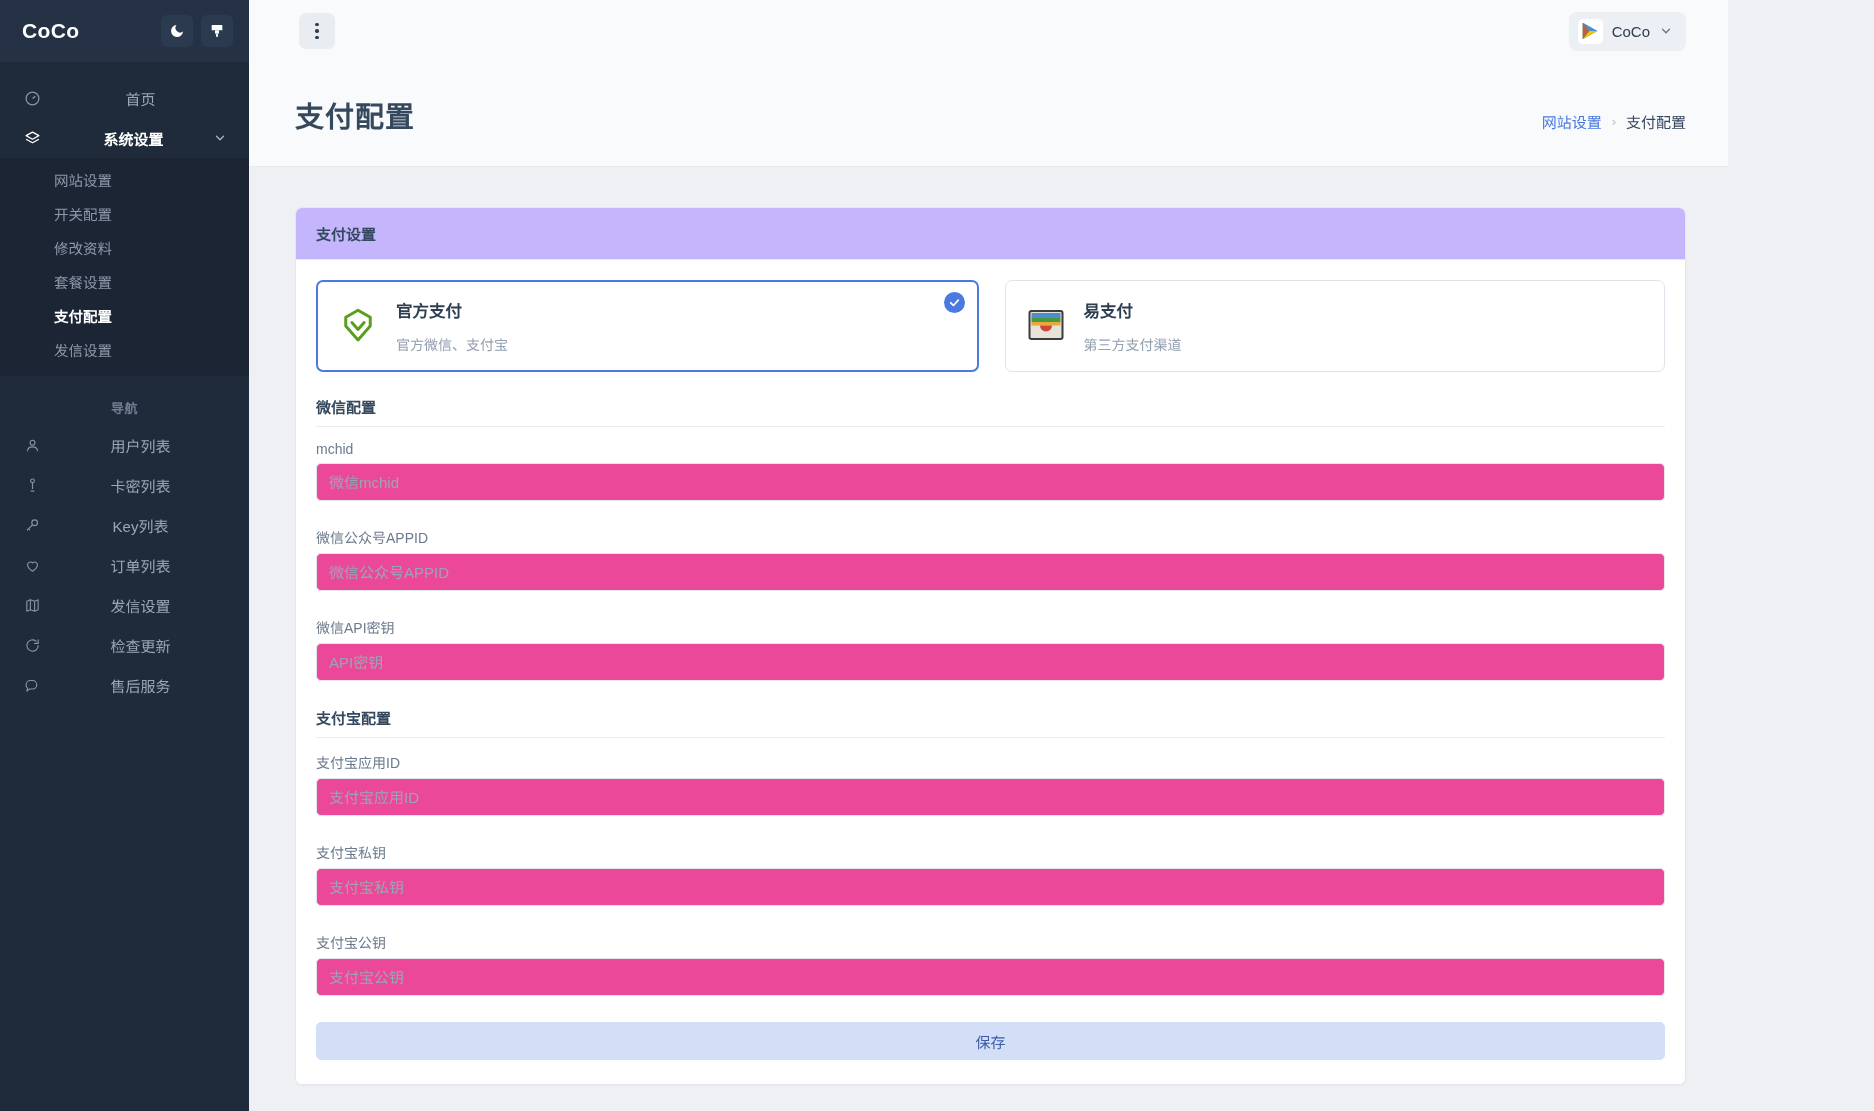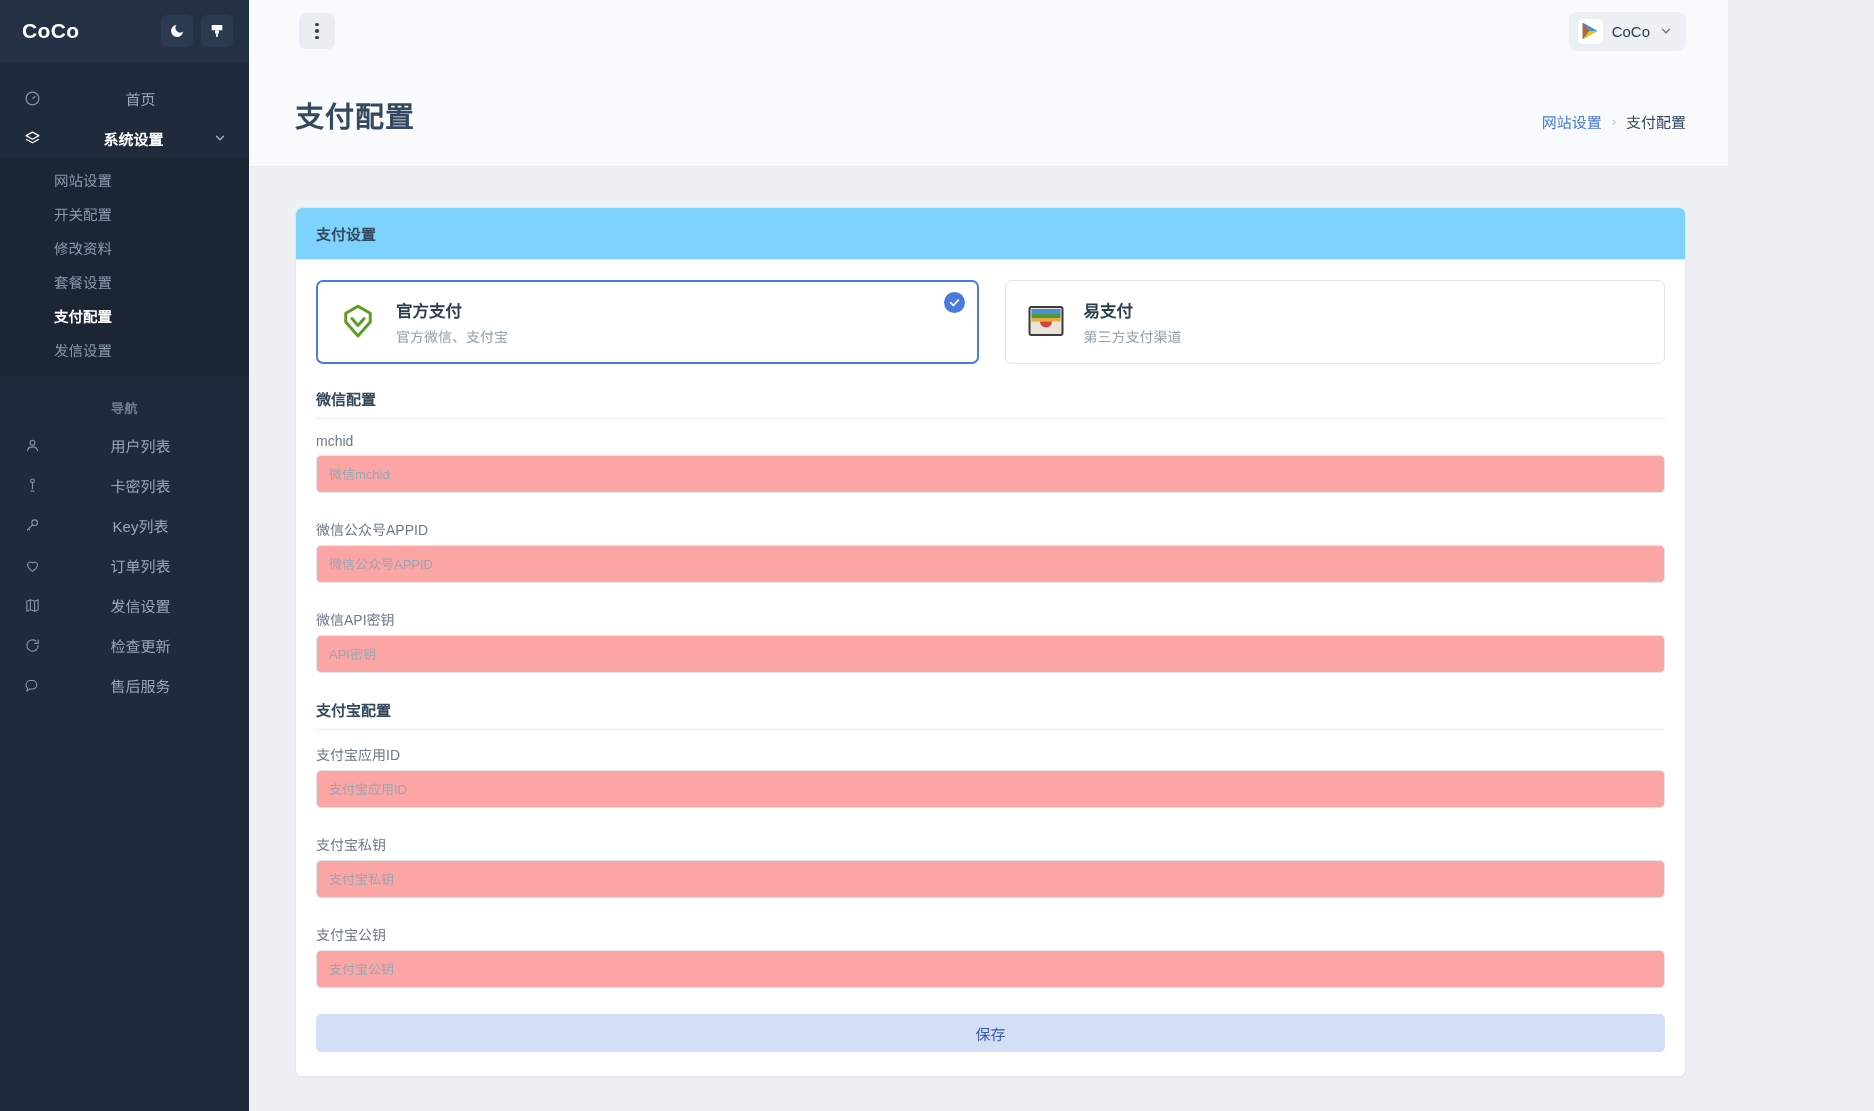--- a/index.html
+++ b/index.html
@@ -183,21 +183,21 @@
     overflow: hidden;
   }
   .panel {
     background: #ffffff;
     border: 1px solid #e4e8ee;
     border-radius: 7px;
     overflow: hidden;
     box-shadow: 0 1px 2px rgba(26,38,60,.03);
   }
   .panel-head {
-    background: #7dd3fc;
+    background: #c4b5fd;
     border-bottom: 1px solid #e8ecf1;
     padding: 15px 20px;
     font-size: 15px;
     font-weight: bold;
     color: #34495e;
   }
   .panel-body { padding: 20px 20px 24px 20px; }
 
   
   .methods {
@@ -223,21 +223,21 @@
   }
   .method-icon {
     width: 44px; height: 44px;
     flex: 0 0 44px;
     display: flex; align-items: center; justify-content: center;
   }
   .method-title {
     font-size: 16.5px;
     font-weight: bold;
     color: #2c3e50;
-    margin-bottom: 4px;
+    margin-bottom: 12px;
   }
   .method-desc {
     font-size: 14px;
     color: #93a0b0;
   }
   .check-badge {
     position: absolute;
     top: 10px; right: 12px;
     width: 21px; height: 21px;
     border-radius: 50%;
@@ -260,24 +260,24 @@
     font-size: 14px;
     color: #6b7a8d;
     margin-bottom: 6px;
   }
   .form-input {
     width: 100%;
     height: 38px;
     border: 1px solid #e1e6ec;
     border-radius: 5px;
     padding: 0 12px;
-    font-size: 13px;
+    font-size: 15px;
     color: #2c3e50;
     font-family: "Liberation Sans", "DejaVu Sans", sans-serif;
-    background: #fca5a5;
+    background: #ec4899;
     outline: none;
   }
   .form-input::placeholder { color: #9aa6b4; }
   .save-btn {
     display: block;
     width: 100%;
     height: 38px;
     margin-top: 18px;
     background: #d3def7;
     border: 1px solid #d3def7;

